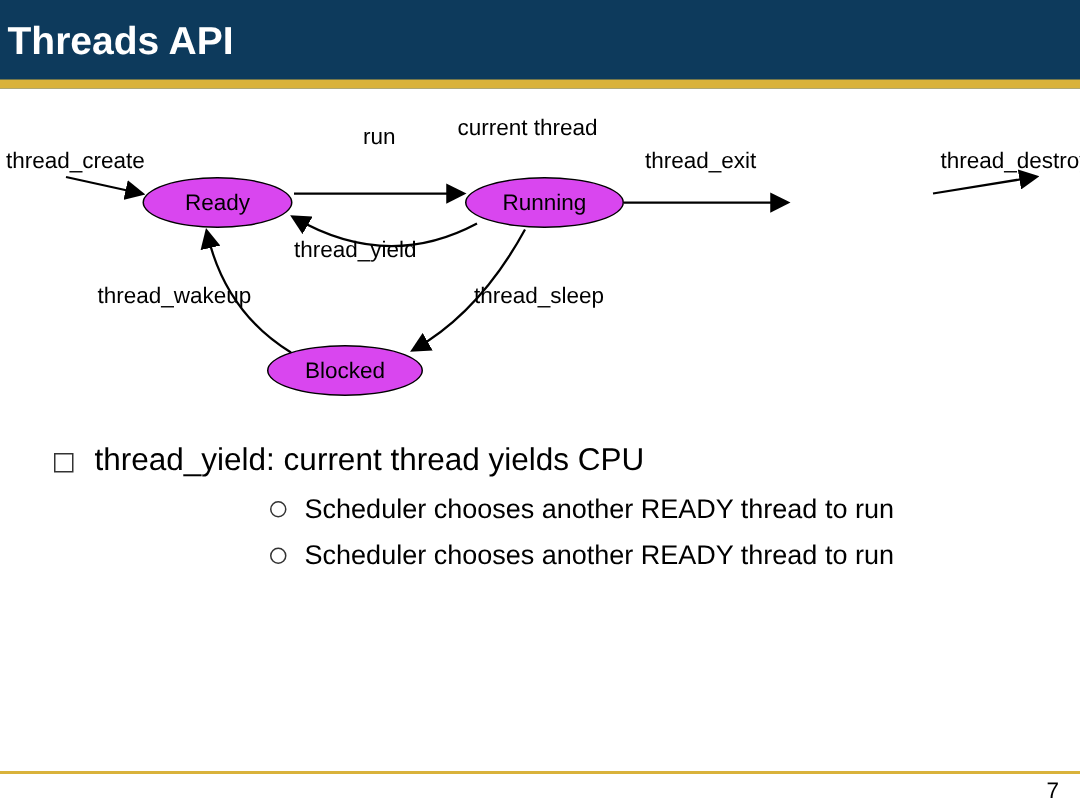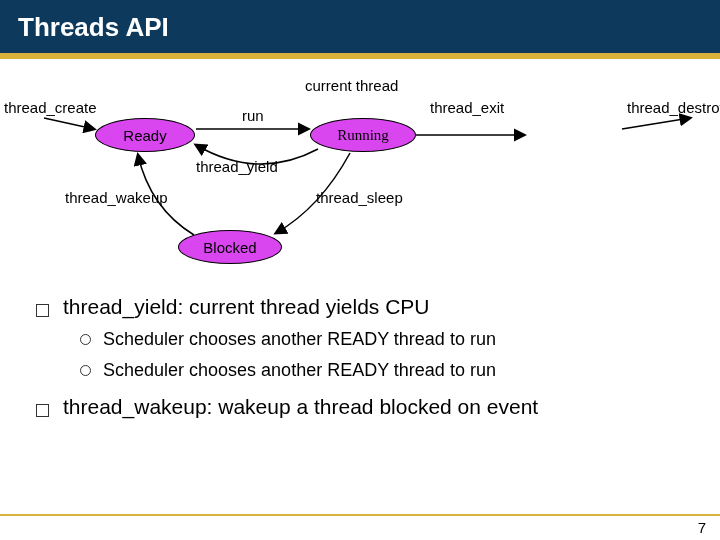--- a/index.html
+++ b/index.html
@@ -7,63 +7,63 @@
     font-family: Arial, Helvetica, sans-serif;
     width: 720px;
     height: 540px;
     background: #fff;
     position: relative;
     overflow: hidden;
   }
   .header {
     background: #0d3a5c;
     color: #fff;
-    padding: 12px 18px 10px;
+    padding: 12px 5px 10px;
     font-size: 26px;
     font-weight: bold;
     border-bottom: 6px solid #d9b23b;
   }
   .diagram {
     position: relative;
     height: 210px;
     margin-top: 4px;
   }
   .state {
     position: absolute;
     border: 1.5px solid #000;
     border-radius: 50%;
     background: #d946ef;
     display: flex;
     align-items: center;
     justify-content: center;
     font-size: 15px;
   }
   #st-ready   { left: 95px;  top: 55px;  width: 100px; height: 34px; }
-  #st-running { left: 310px; top: 55px;  width: 106px; height: 34px; font-family: Liberation Serif, serif; }
+  #st-running { left: 310px; top: 55px;  width: 106px; height: 34px; }
   #st-exited  { left: 526px; top: 55px;  width: 96px;  height: 34px; }
   #st-blocked { left: 178px; top: 167px; width: 104px; height: 34px; }
   .lbl { position: absolute; font-size: 15px; }
   #l-create  { left: 4px;   top: 36px; }
   #l-current { left: 305px; top: 14px; }
-  #l-run     { left: 242px; top: 44px; text-align: center; }
+  #l-run     { left: 242px; top: 20px; text-align: center; }
   #l-exit    { left: 430px; top: 36px; }
   #l-destroy { left: 627px; top: 36px; }
   #l-yield   { left: 196px; top: 95px; }
   #l-wakeup  { left: 65px;  top: 126px;}
   #l-sleep   { left: 316px; top: 126px;}
   svg.arrow { position: absolute; overflow: visible; pointer-events: none; }
   .content { padding: 8px 24px 0 36px; }
-  .bullet-item { display: flex; align-items: center; margin-top: 14px; font-size: 21px; }
+  .bullet-item { display: flex; align-items: flex-start; margin-top: 14px; font-size: 21px; }
   .bullet-box {
     width: 13px; height: 13px;
     border: 1.5px solid #333;
     margin: 7px 14px 0 0;
     flex: none;
   }
-  .sub-item { display: flex; align-items: flex-start; margin: 10px 0 0 44px; font-size: 18px; }
+  .sub-item { display: flex; align-items: flex-start; margin: 10px 0 0 44px; font-size: 18px; justify-content: center; }
   .sub-circ {
     width: 11px; height: 11px;
     border: 1.5px solid #333;
     border-radius: 50%;
     margin: 5px 12px 0 0;
     flex: none;
   }
   .footer-rule {
     position: absolute; left: 0; right: 0; bottom: 24px;
     height: 2px; background: #d9b23b;
@@ -122,20 +122,16 @@
       <span>thread_yield: current thread yields CPU</span>
     </div>
     <div class="sub-item">
       <span class="sub-circ"></span>
       <span>Scheduler chooses another READY thread to run</span>
     </div>
     <div class="sub-item">
       <span class="sub-circ"></span>
       <span>Scheduler chooses another READY thread to run</span>
     </div>
-    <div class="bullet-item">
-      <span class="bullet-box"></span>
-      <span>thread_wakeup: wakeup a thread blocked on event</span>
-    </div>
   </div>
 
 <div class="footer-rule"></div>
 <div class="page-num">7</div>
 
 </body></html>

